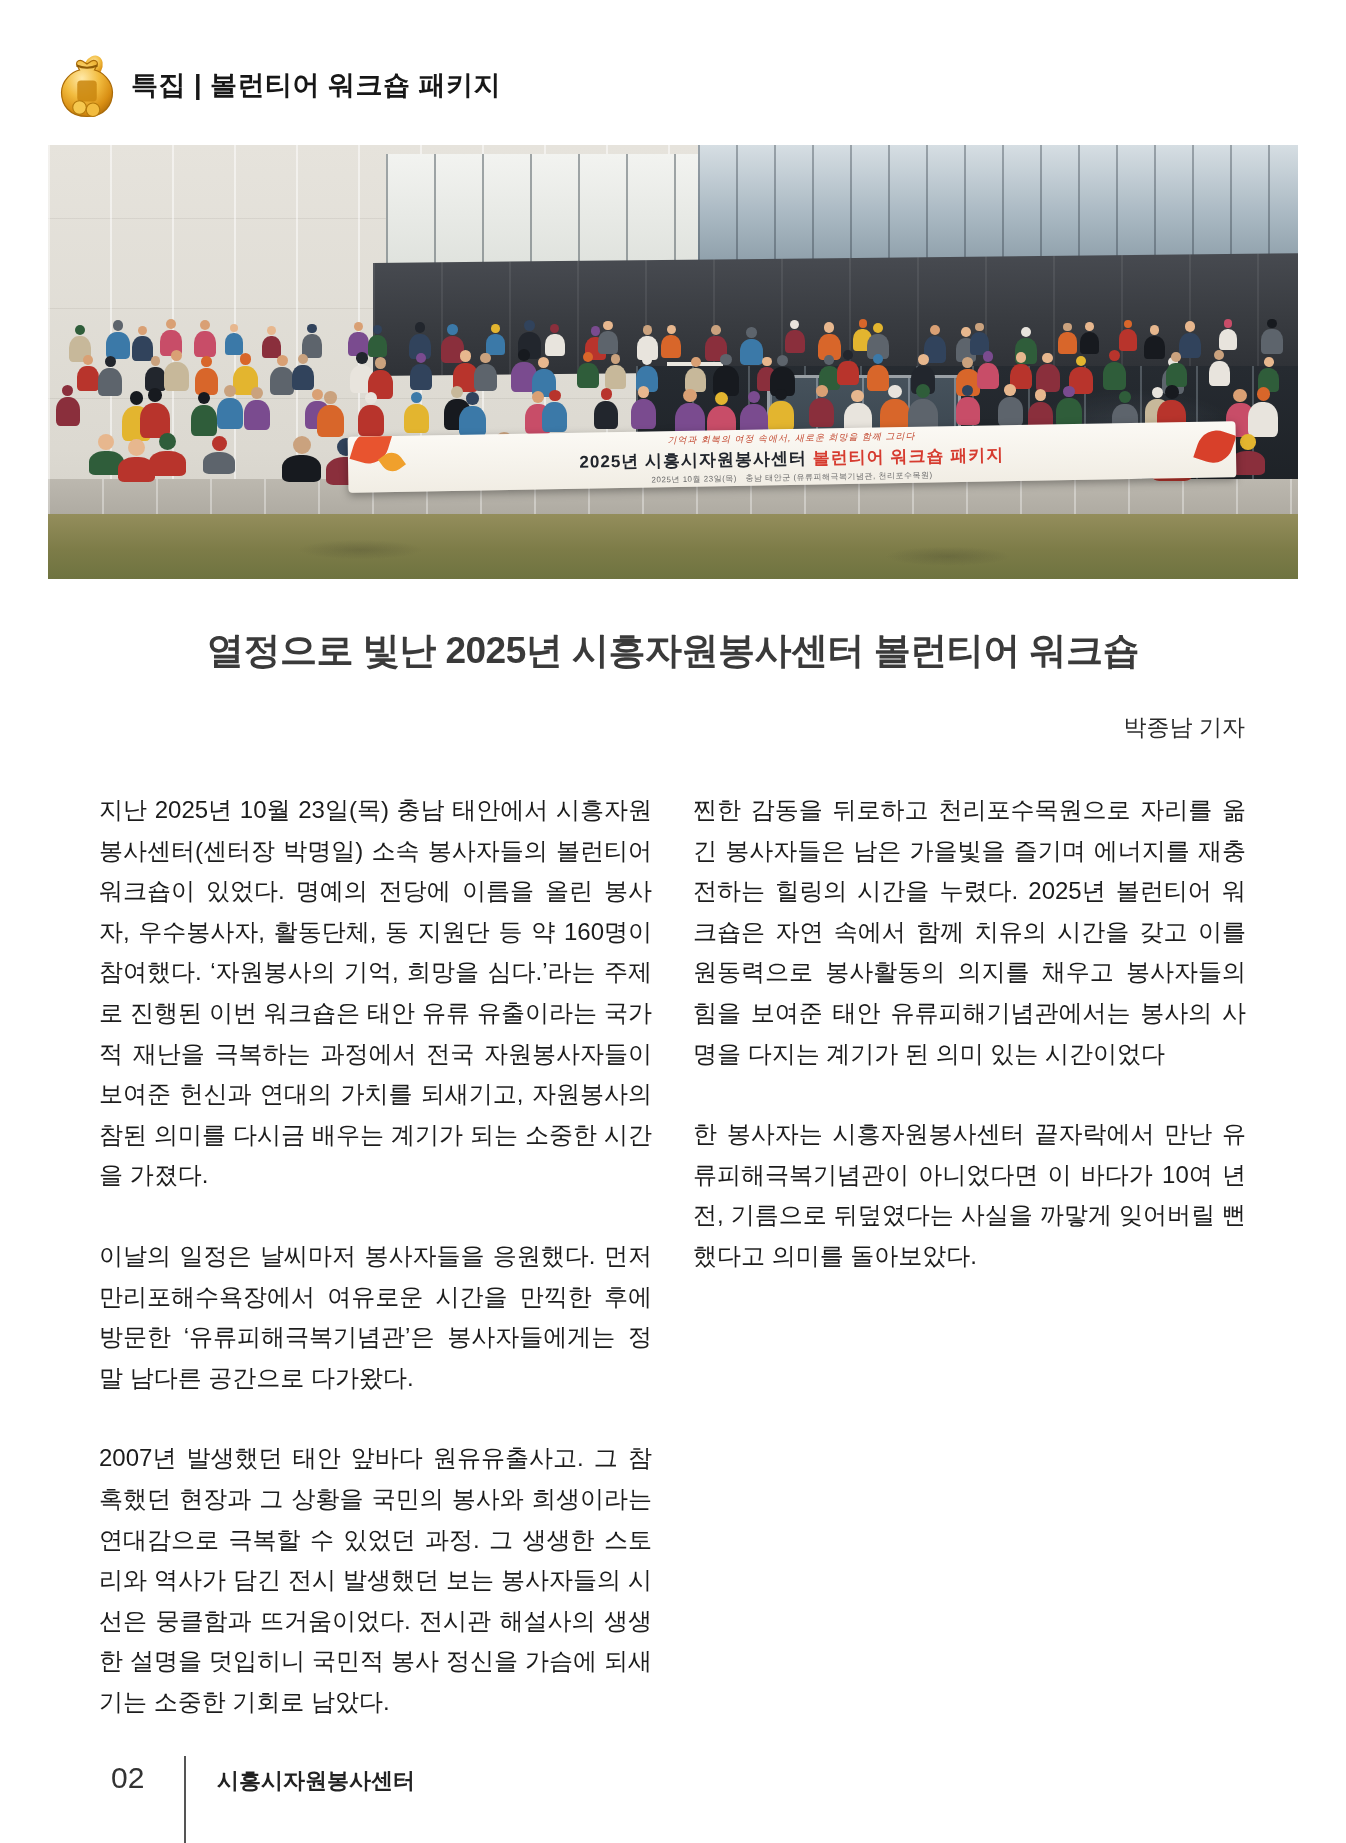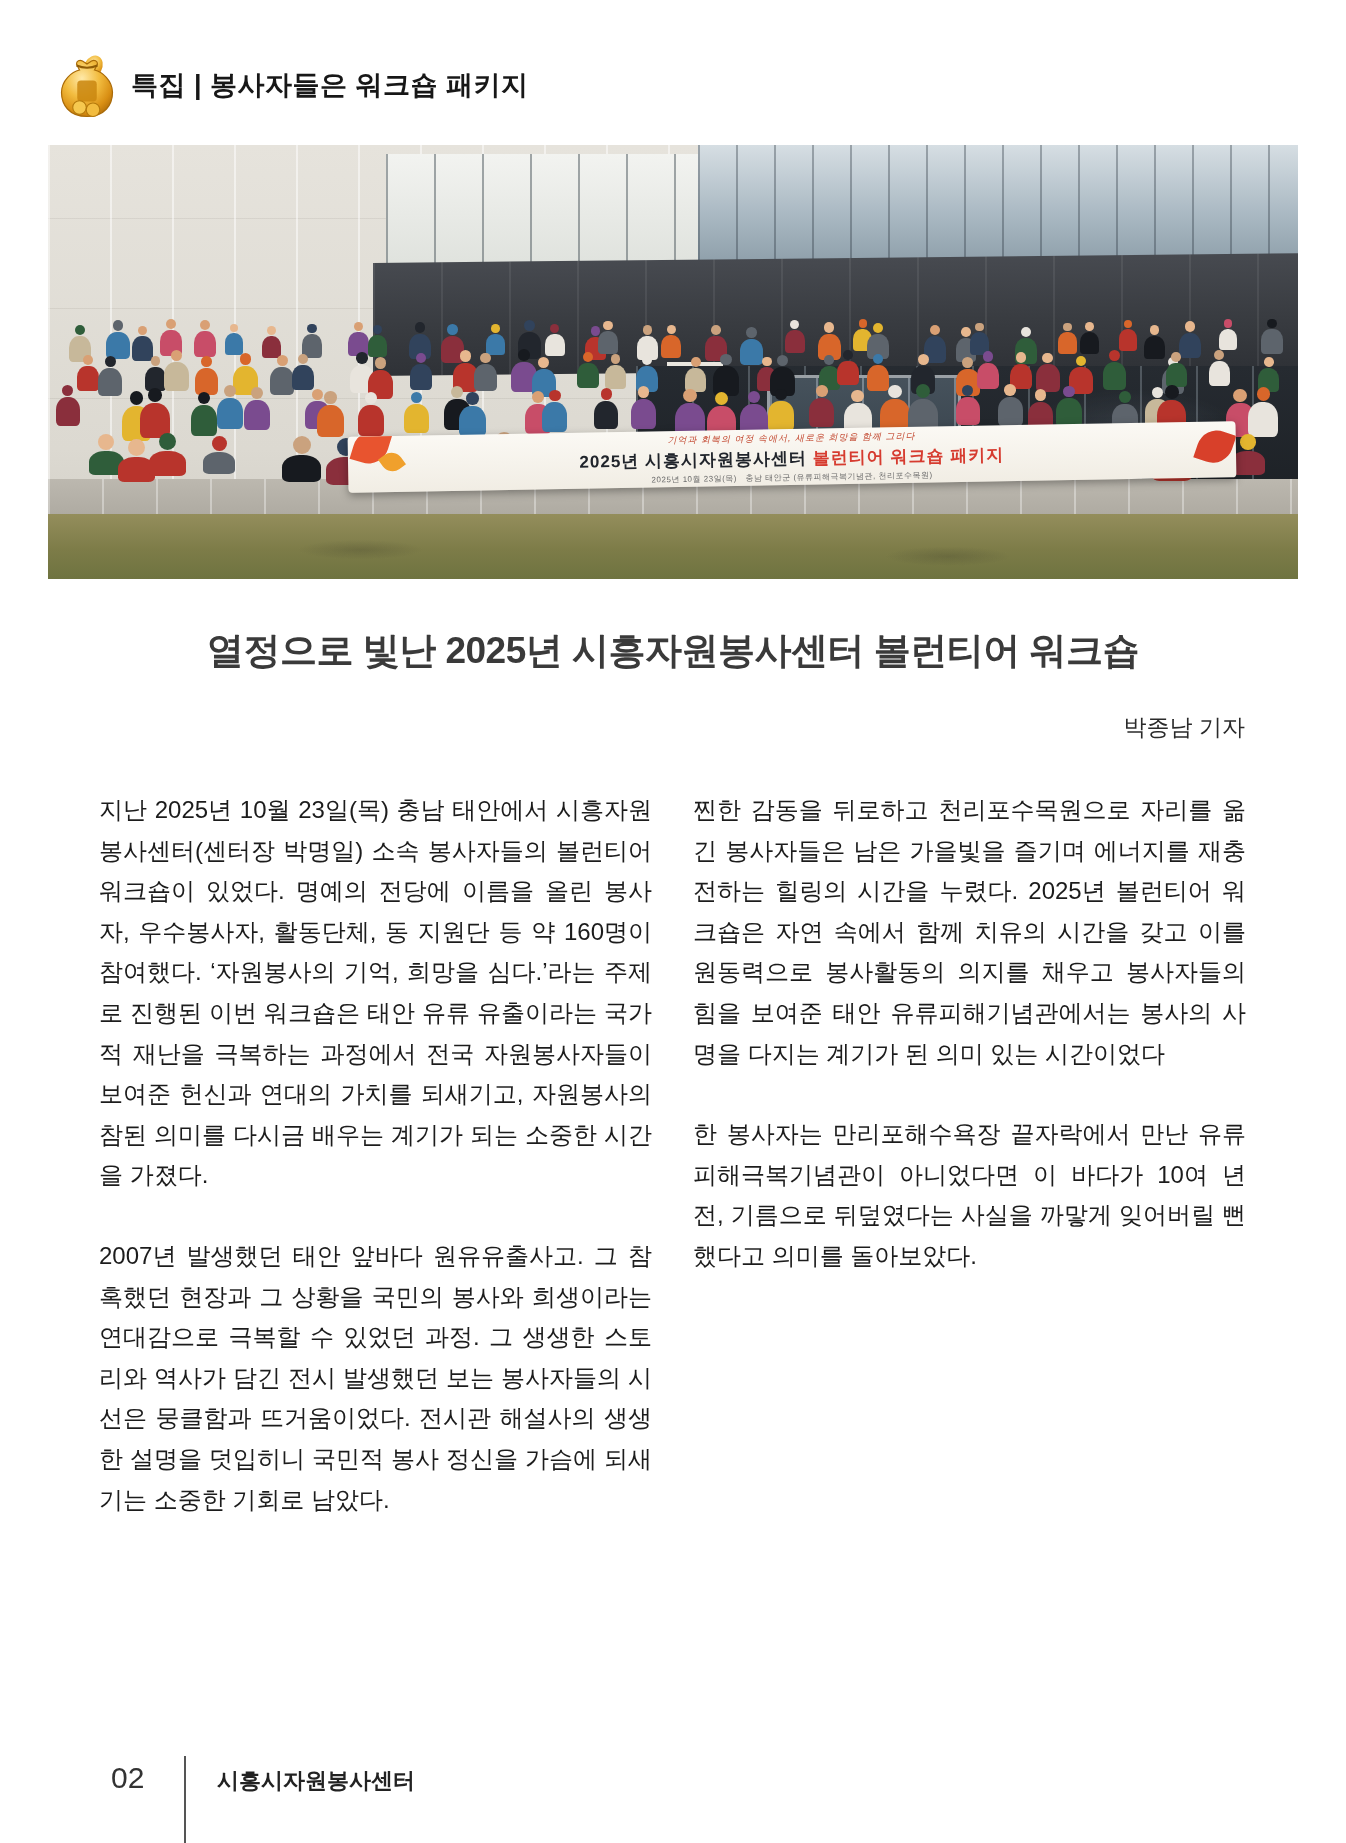--- a/index.html
+++ b/index.html
@@ -97,21 +97,21 @@
           <stop offset="100%" stop-color="#b4700a"></stop>
       </radialGradient>
     </defs>
     <ellipse cx="24" cy="10" rx="6" ry="8" fill="url(#gold)" transform="rotate(28 24 10)"></ellipse>
     <path d="M20 43 C8 43 3 35 3 27 C3 19 10 13 15 12 L13 8 C13 6 15 5 17 6 L20 8 L23 6 C25 5 27 6 27 8 L25 12 C30 13 37 19 37 27 C37 35 32 43 20 43 Z" fill="url(#gold)" stroke="#a96a08" stroke-width="0.8"></path>
     <rect x="13.5" y="19" width="13" height="14" rx="2.5" fill="#c9860f" opacity="0.85"></rect>
     <circle cx="15" cy="37" r="4.5" fill="#f6c84f" stroke="#b4790c" stroke-width="0.7"></circle>
     <circle cx="24" cy="38.5" r="4.5" fill="#f2bc3f" stroke="#b4790c" stroke-width="0.7"></circle>
     <path d="M13 9 Q20 12 27 9" stroke="#8f5c06" stroke-width="1.4" fill="none"></path>
   </svg>
-  <span class="hdr-label">특집 | 봉사자들은 워크숍 패키지</span>
+  <span class="hdr-label">특집 | 볼런티어 워크숍 패키지</span>
 </div>
 
 <div class="photo">
   <div class="facade"></div>
   <div class="balcony"></div>
   <div class="glass-top"></div>
   <div class="dark-band"></div>
   <div class="pillar"></div>
   <div class="glass-low"></div>
   <div class="entrance"></div>
@@ -652,23 +652,24 @@
     <span class="banner-sub">2025년 10월 23일(목)　충남 태안군 (유류피해극복기념관, 천리포수목원)</span>
   </div>
 </div>
 
 <div class="title">열정으로 빛난 2025년 시흥자원봉사센터 볼런티어 워크숍</div>
 <div class="byline">박종남 기자</div>
 
 <div class="cols">
   <div class="col">
     <p> 지난 2025년 10월 23일(목) 충남 태안에서 시흥자원봉사센터(센터장 박명일) 소속 봉사자들의 볼런티어 워크숍이 있었다. 명예의 전당에 이름을 올린 봉사자, 우수봉사자, 활동단체, 동 지원단 등 약 160명이 참여했다. ‘자원봉사의 기억, 희망을 심다.’라는 주제로 진행된 이번 워크숍은 태안 유류 유출이라는 국가적 재난을 극복하는 과정에서 전국 자원봉사자들이 보여준 헌신과 연대의 가치를 되새기고, 자원봉사의 참된 의미를 다시금 배우는 계기가 되는 소중한 시간을 가졌다.</p>
+    <p> 이날의 일정은 날씨마저 봉사자들을 응원했다. 먼저 만리포해수욕장에서 여유로운 시간을 만끽한 후에 방문한 ‘유류피해극복기념관’은 봉사자들에게는 정말 남다른 공간으로 다가왔다.</p>
     <p> 2007년 발생했던 태안 앞바다 원유유출사고. 그 참혹했던 현장과 그 상황을 국민의 봉사와 희생이라는 연대감으로 극복할 수 있었던 과정. 그 생생한 스토리와 역사가 담긴 전시 발생했던 보는 봉사자들의 시선은 뭉클함과 뜨거움이었다. 전시관 해설사의 생생한 설명을 덧입히니 국민적 봉사 정신을 가슴에 되새기는 소중한 기회로 남았다.</p>
   </div>
   <div class="col">
     <p> 찐한 감동을 뒤로하고 천리포수목원으로 자리를 옮긴 봉사자들은 남은 가을빛을 즐기며 에너지를 재충전하는 힐링의 시간을 누렸다. 2025년 볼런티어 워크숍은 자연 속에서 함께 치유의 시간을 갖고 이를 원동력으로 봉사활동의 의지를 채우고 봉사자들의 힘을 보여준 태안 유류피해기념관에서는 봉사의 사명을 다지는 계기가 된 의미 있는 시간이었다</p>
-    <p> 한 봉사자는 만리포해수욕장 끝자락에서 만난 유류피해극복기념관이 아니었다면 이 바다가 10여 년 전, 기름으로 뒤덮였다는 사실을 까맣게 잊어버릴 뻔했다고 의미를 돌아보았다.</p>
+    <p> 한 봉사자는 시흥자원봉사센터 끝자락에서 만난 유류피해극복기념관이 아니었다면 이 바다가 10여 년 전, 기름으로 뒤덮였다는 사실을 까맣게 잊어버릴 뻔했다고 의미를 돌아보았다.</p>
   </div>
 </div>
 
 <div class="footer-num">02</div>
 <div class="footer-rule"></div>
 <div class="footer-label">시흥시자원봉사센터</div>
 
 </body></html>

